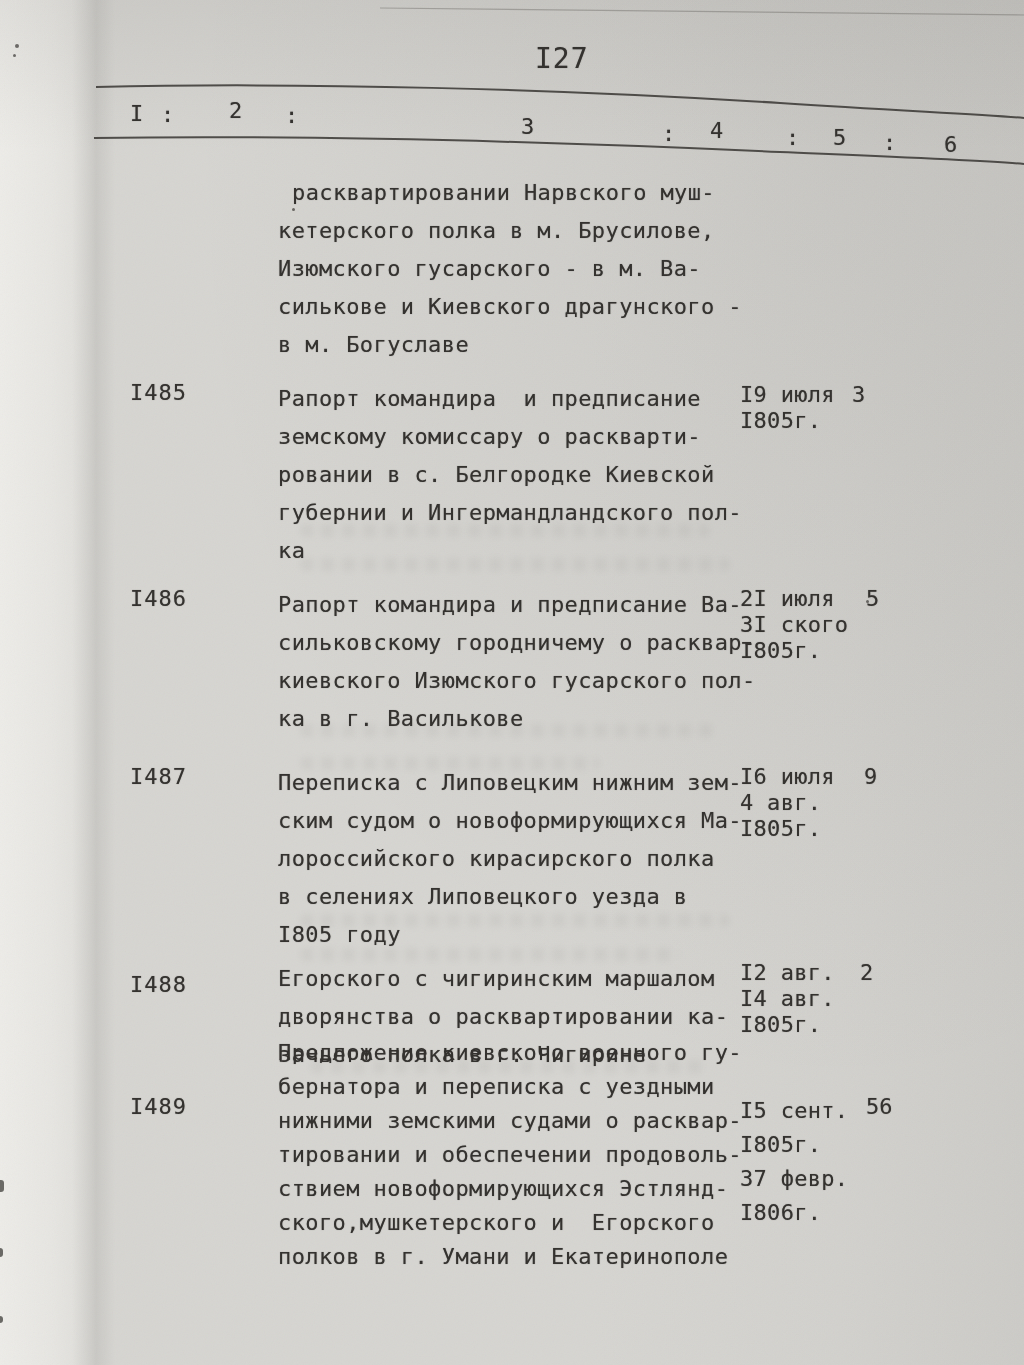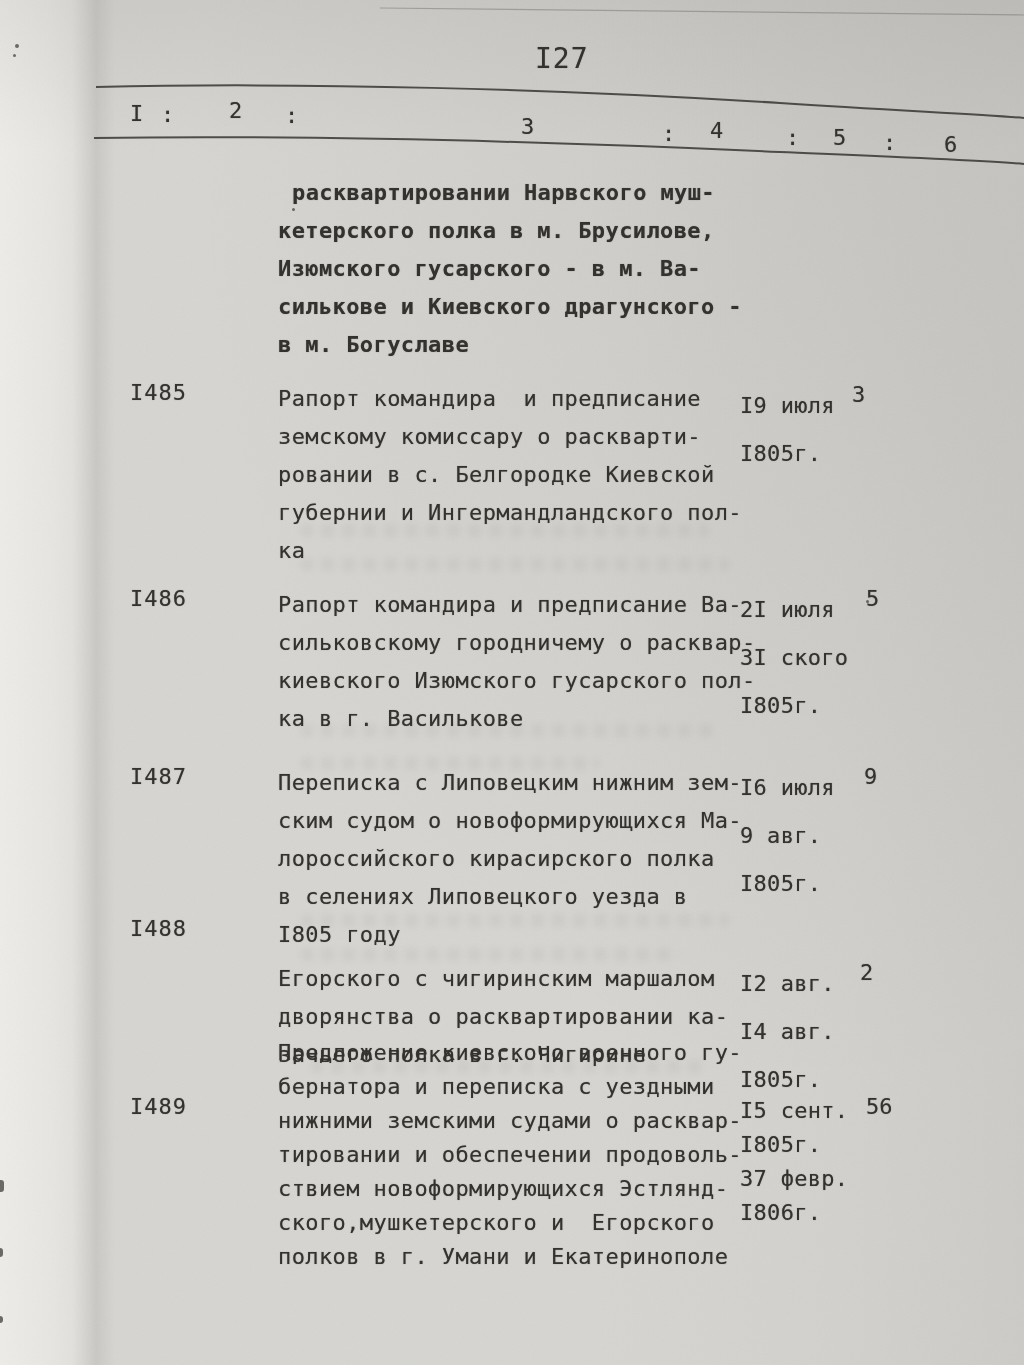--- a/index.html
+++ b/index.html
@@ -29,25 +29,25 @@
   .rules{position:absolute;left:0;top:0;pointer-events:none;}
   .htoken{position:absolute;font-size:22px;}
   .entry-desc{
     position:absolute;left:278px;
     font-size:22px;line-height:38px;letter-spacing:.4px;
     white-space:pre;
   }
   .entry-num{position:absolute;left:130px;font-size:22px;letter-spacing:1px;}
   .entry-dates{
     position:absolute;left:740px;
-    font-size:22px;line-height:48px;letter-spacing:.3px;white-space:pre;
+    font-size:22px;line-height:26px;letter-spacing:.3px;white-space:pre;
   }
   .entry-pages{position:absolute;font-size:22px;}
   .tight .entry-desc,.tight .entry-dates{line-height:34px;}
-  .cont-indent{text-indent:14px;font-weight:bold;}
+  .cont-indent{text-indent:14px;}
   .smudge{
     position:absolute;height:13px;border-radius:7px;
     background:repeating-linear-gradient(90deg,
       rgba(92,90,86,.55) 0 13px, rgba(92,90,86,0) 13px 21px);
     filter:blur(3px);opacity:.11;pointer-events:none;
   }
   .speck{position:absolute;background:#4d4b48;border-radius:50%;opacity:.8;}
   .edge-mark{position:absolute;left:0;background:#3f3d3a;opacity:.75;border-radius:0 3px 3px 0;}
 </style>
 </head>
@@ -117,27 +117,27 @@
   </section>
 
   <section>
     <div class="entry-num ink" style="top:764px">I487</div>
     <div class="entry-desc ink" style="top:764px">Переписка с Липовецким нижним зем-
 ским судом о новоформирующихся Ма-
 лороссийского кирасирского полка
 в селениях Липовецкого уезда в
 I805 году</div>
     <div class="entry-dates ink" style="top:764px">I6 июля
-9 авг.
+4 авг.
 I805г.</div>
     <div class="entry-pages ink" style="top:764px;left:864px">9</div>
   </section>
 
   <section>
-    <div class="entry-num ink" style="top:916px">I488</div>
+    <div class="entry-num ink" style="top:972px">I488</div>
     <div class="entry-desc ink" style="top:960px">Егорского с чигиринским маршалом
 дворянства о расквартировании ка-
 зачьего полка в г. Чигирине</div>
     <div class="entry-dates ink" style="top:960px">I2 авг.
 I4 авг.
 I805г.</div>
     <div class="entry-pages ink" style="top:960px;left:860px">2</div>
   </section>
 
   <section class="tight">

